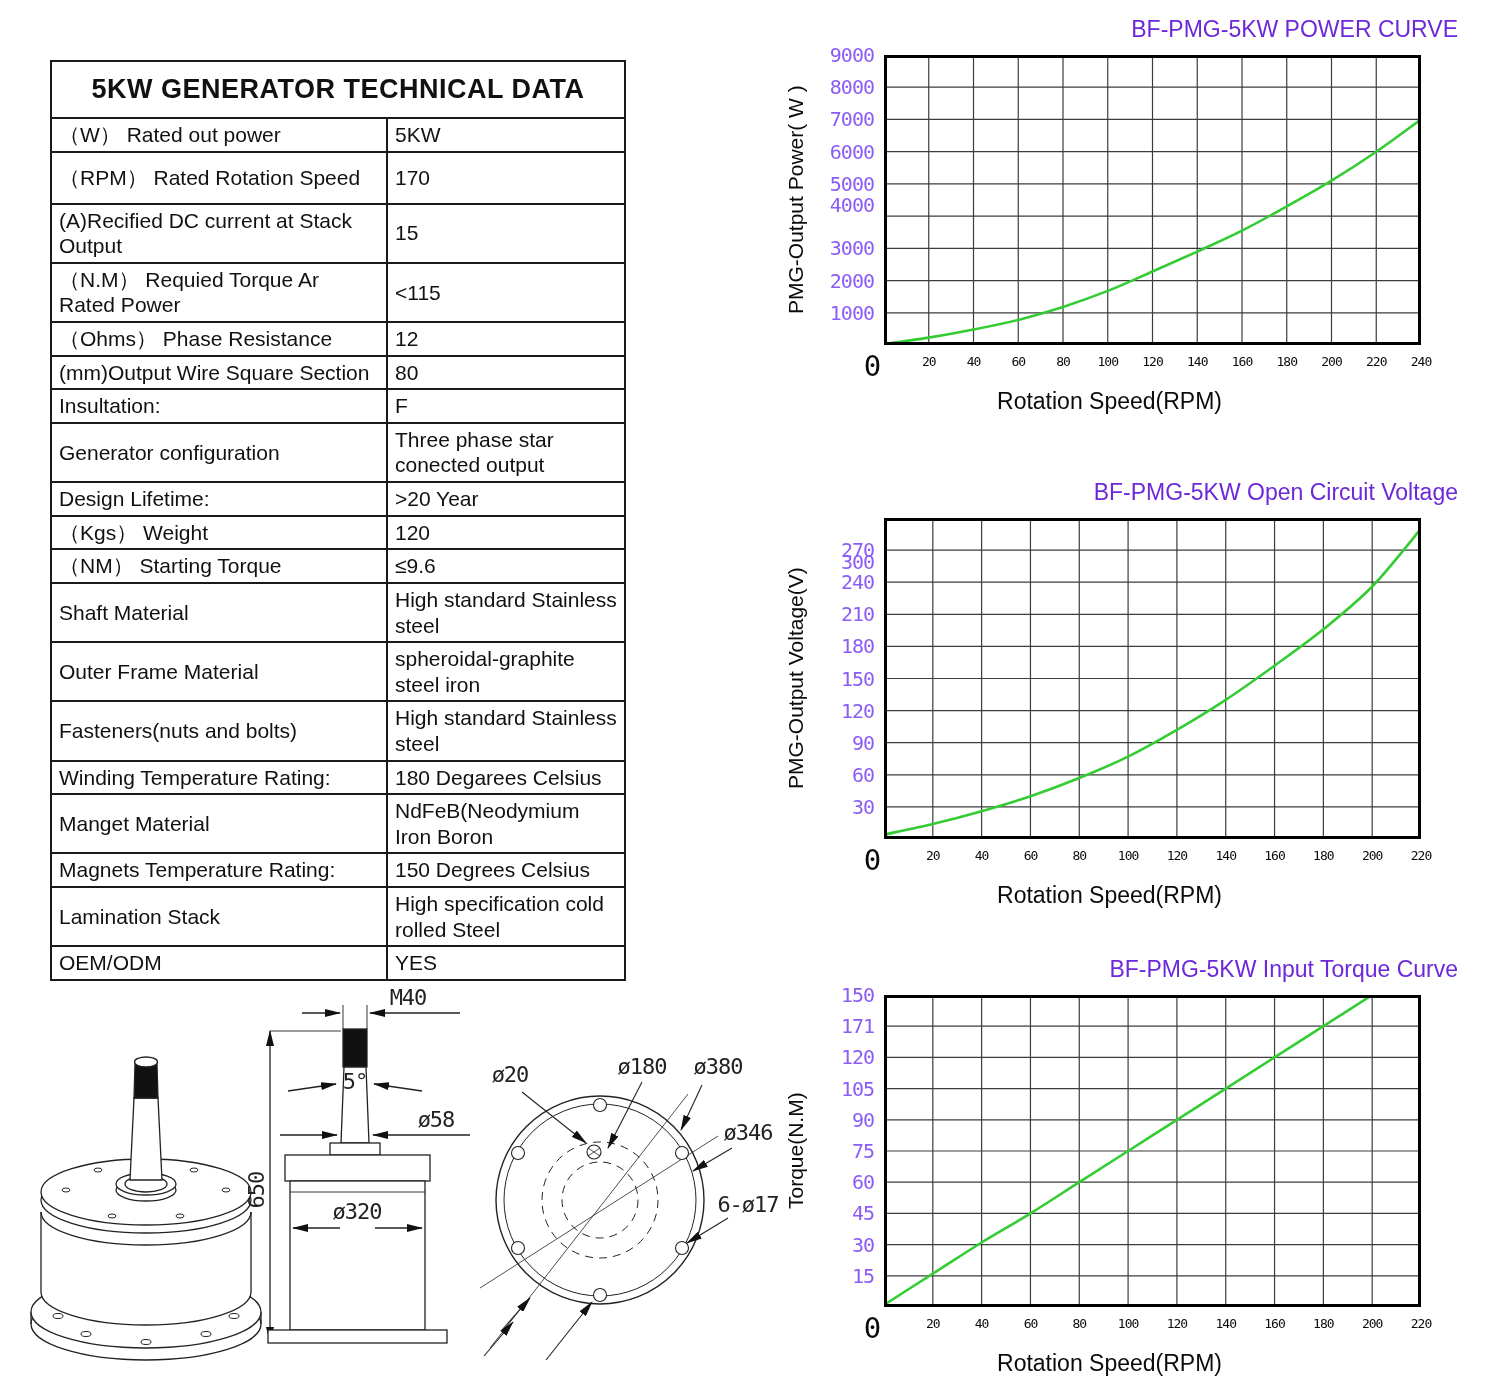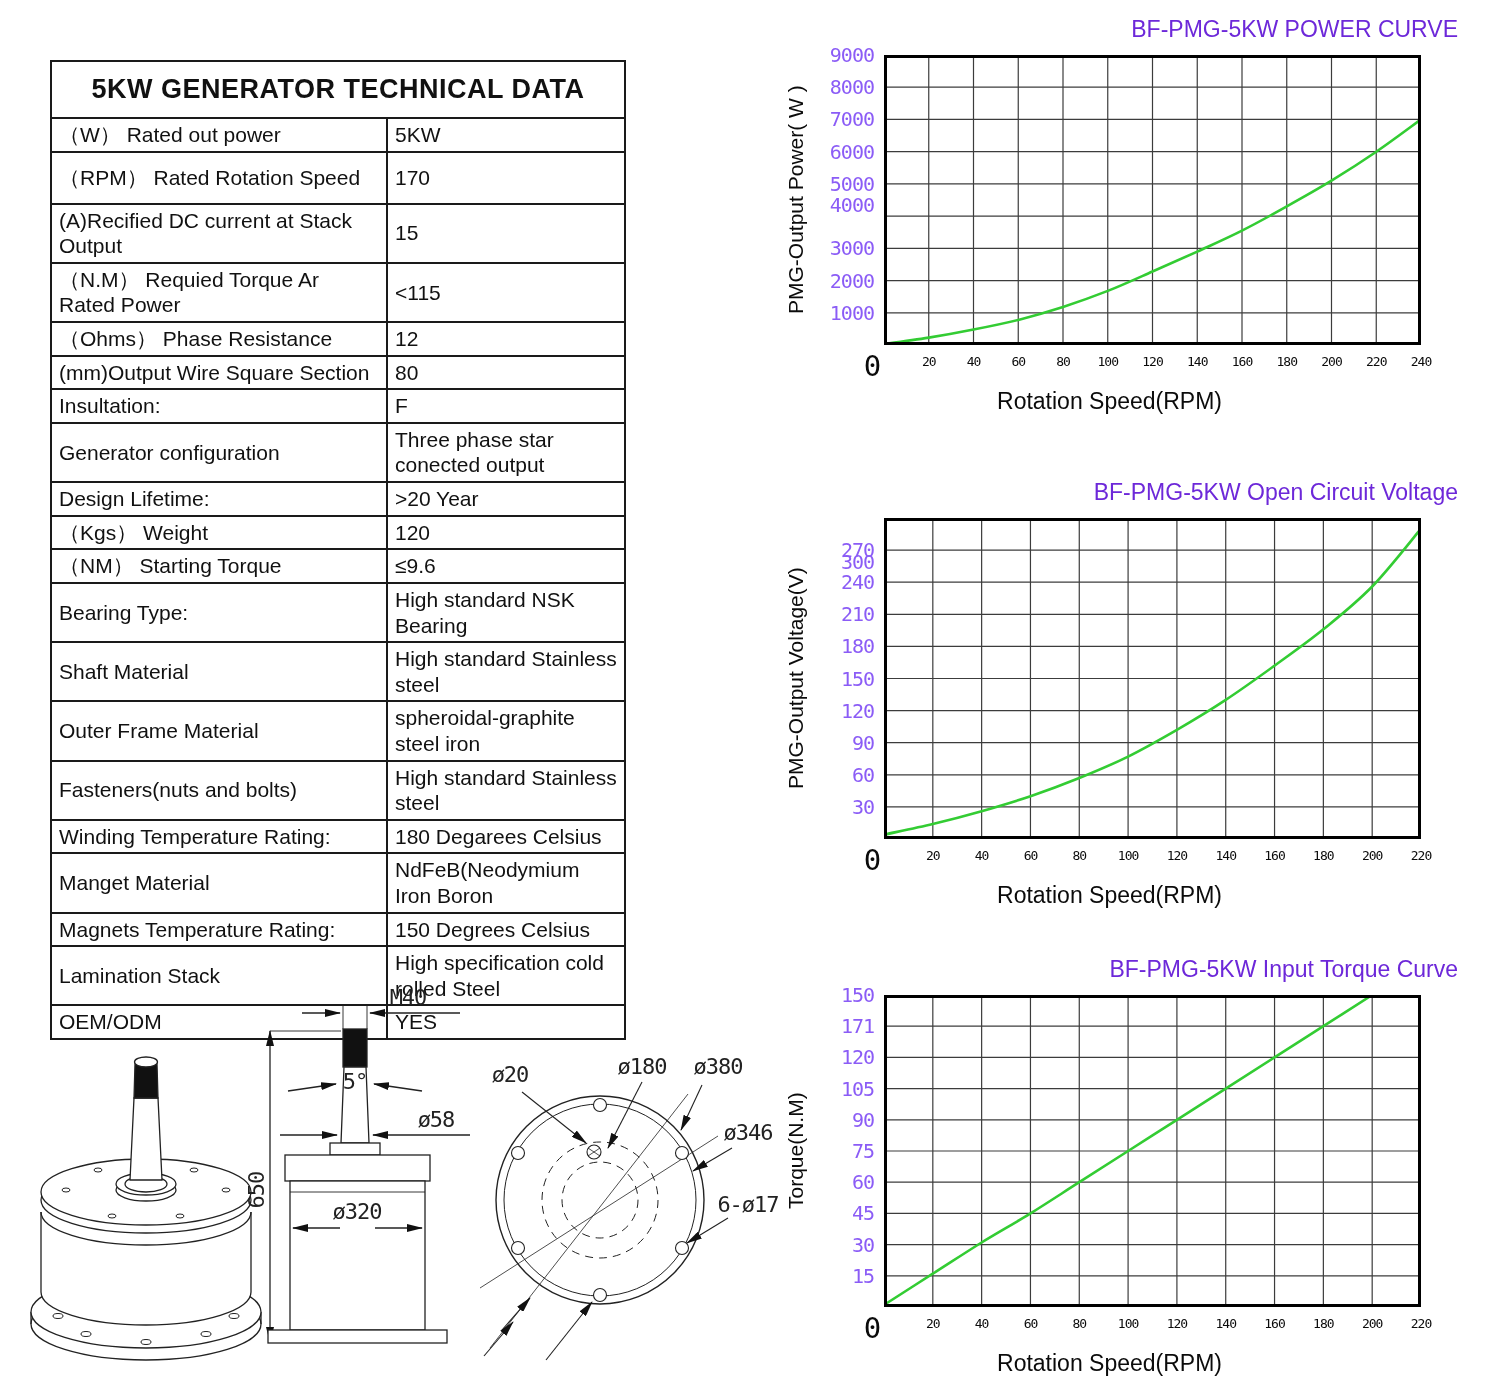--- a/index.html
+++ b/index.html
@@ -111,24 +111,20 @@
           <td class="lbl">Design Lifetime:</td>
           <td>&gt;20  Year</td>
         </tr>
         <tr>
           <td class="lbl">（Kgs） Weight</td>
           <td>120</td>
         </tr>
         <tr>
           <td class="lbl">（NM） Starting Torque</td>
           <td>≤9.6</td>
-        </tr>
-        <tr>
-          <td class="lbl">Bearing Type:</td>
-          <td>High standard NSK Bearing</td>
         </tr>
         <tr>
           <td class="lbl">Shaft Material</td>
           <td>High standard Stainless steel</td>
         </tr>
         <tr>
           <td class="lbl">Outer Frame Material</td>
           <td>spheroidal-graphite steel iron</td>
         </tr>
         <tr>

